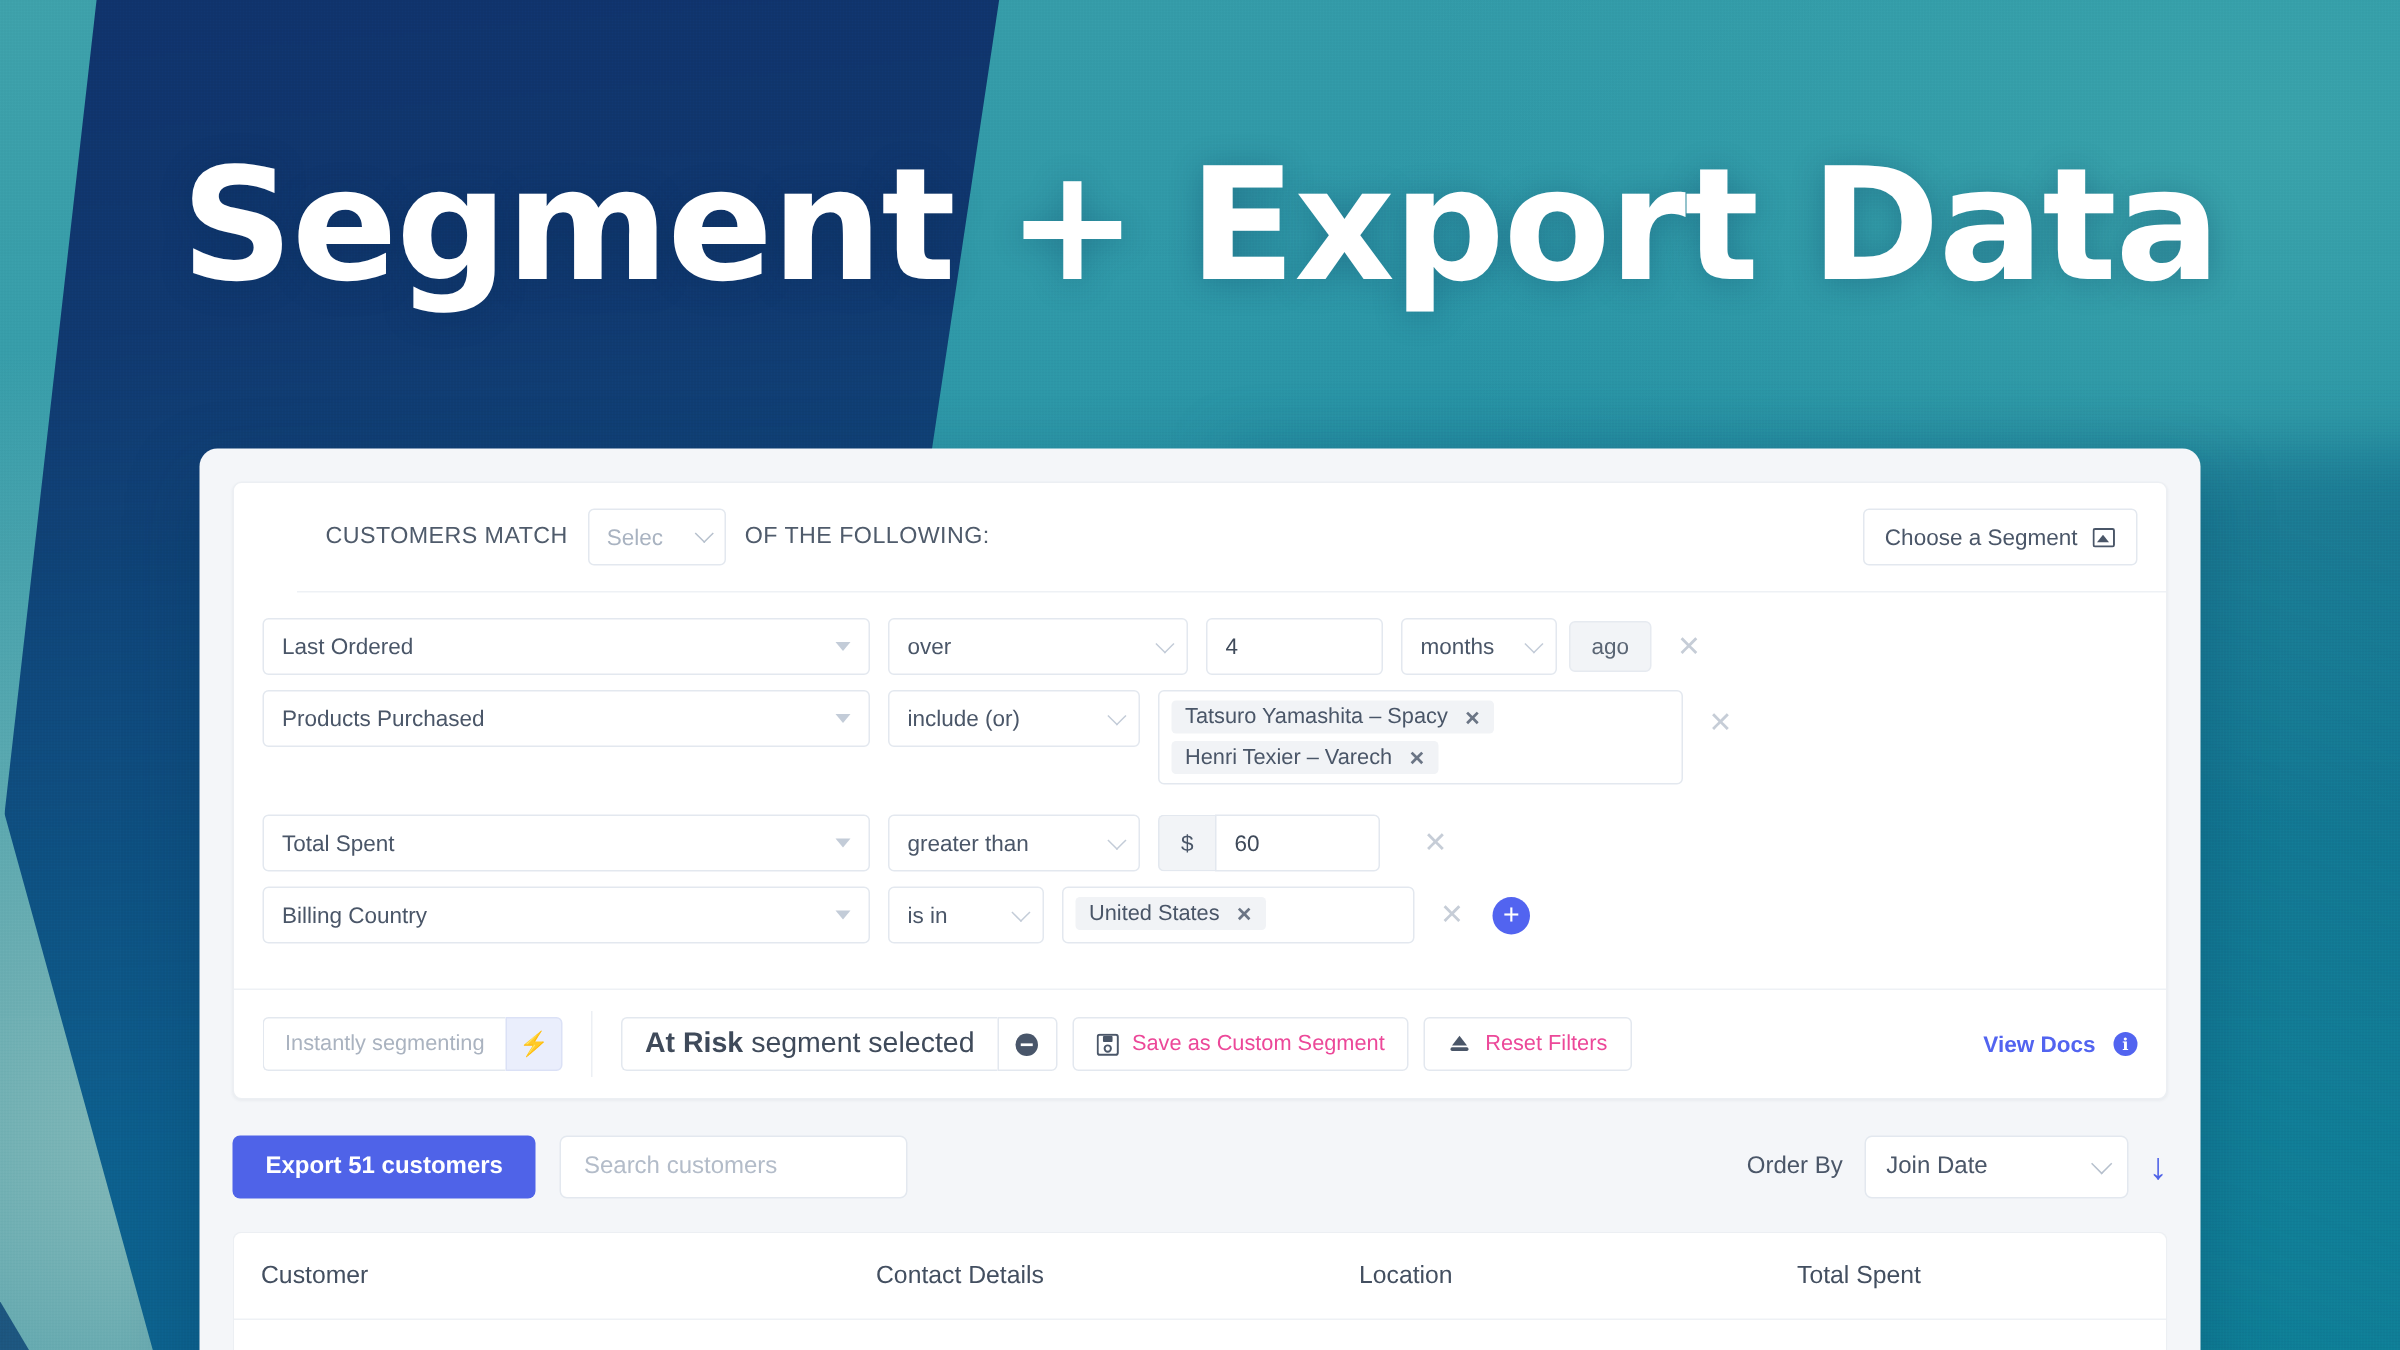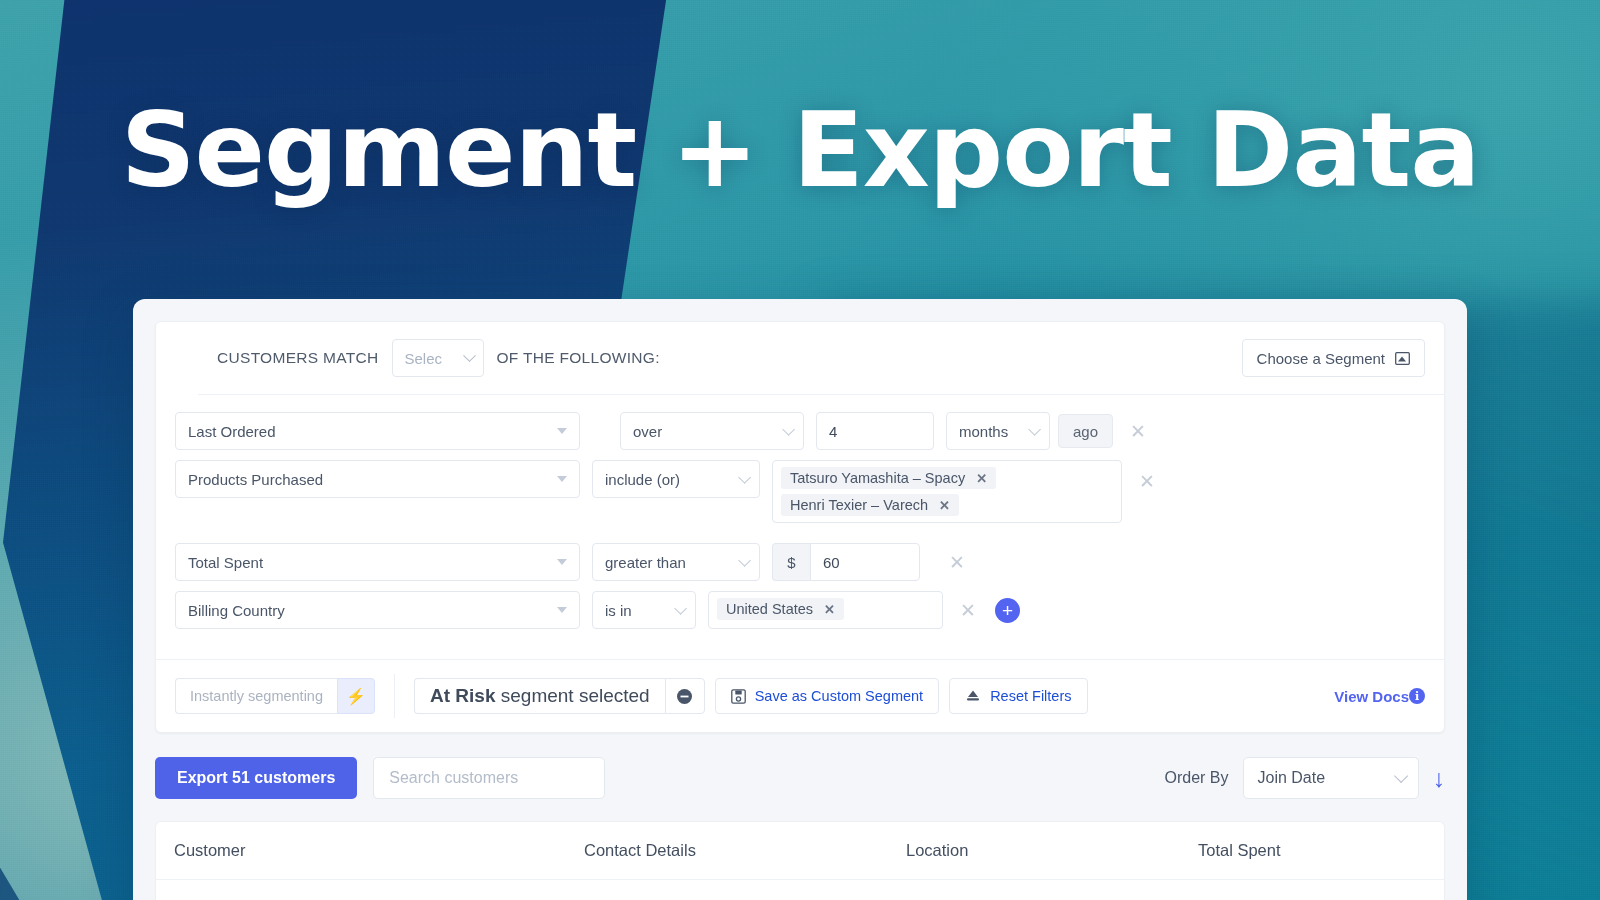--- a/index.html
+++ b/index.html
@@ -183,21 +183,21 @@
     border-top: 6px solid #c3ccd8;
   }
   .ctl .caret-line {
     margin-left: auto;
     width: 9px; height: 9px;
     border-right: 1.6px solid #c3ccd8;
     border-bottom: 1.6px solid #c3ccd8;
     transform: rotate(45deg) translateY(-3px);
   }
   .field-lg { width: 405px; margin-right: 12px; }
-  .op-md    { width: 184px; margin-right: 12px; margin-left: 28px; }
+  .op-md    { width: 200px; margin-right: 12px; }
   .op-sm    { width: 168px; margin-right: 12px; }
   .op-xs    { width: 104px; margin-right: 12px; }
   .num-in   { width: 118px; margin-right: 12px; color:#3f4a5a; }
   .unit-sel { width: 104px; margin-right: 8px; }
 
   .ago-btn {
     height: 34px;
     margin-top: 2px;
     border: 1px solid #e6eaf0;
     border-radius: 4px;
@@ -334,28 +334,28 @@
     display: flex; align-items: center; justify-content: center;
     cursor: pointer;
   }
   .tbtn {
     height: 36px;
     border: 1px solid #e3e8ef;
     border-radius: 4px;
     background: #fff;
     display: flex; align-items: center; gap: 9px;
     padding: 0 15px;
-    font-size: 14.5px; color: #1d4ed8;
+    font-size: 14.5px; color: #ec4899;
     margin-right: 10px;
     cursor: pointer;
     white-space: nowrap;
   }
   .view-docs {
     margin-left: auto;
-    display: flex; align-items: center; gap: 0;
+    display: flex; align-items: center; gap: 12px;
     color: #5264f0;
     font-size: 15px;
     font-weight: 700;
     cursor: pointer;
   }
   .info-dot {
     width: 16px; height: 16px; border-radius: 50%;
     background: #5264f0; color: #fff;
     font-size: 11px; font-weight: 700;
     display: flex; align-items: center; justify-content: center;

